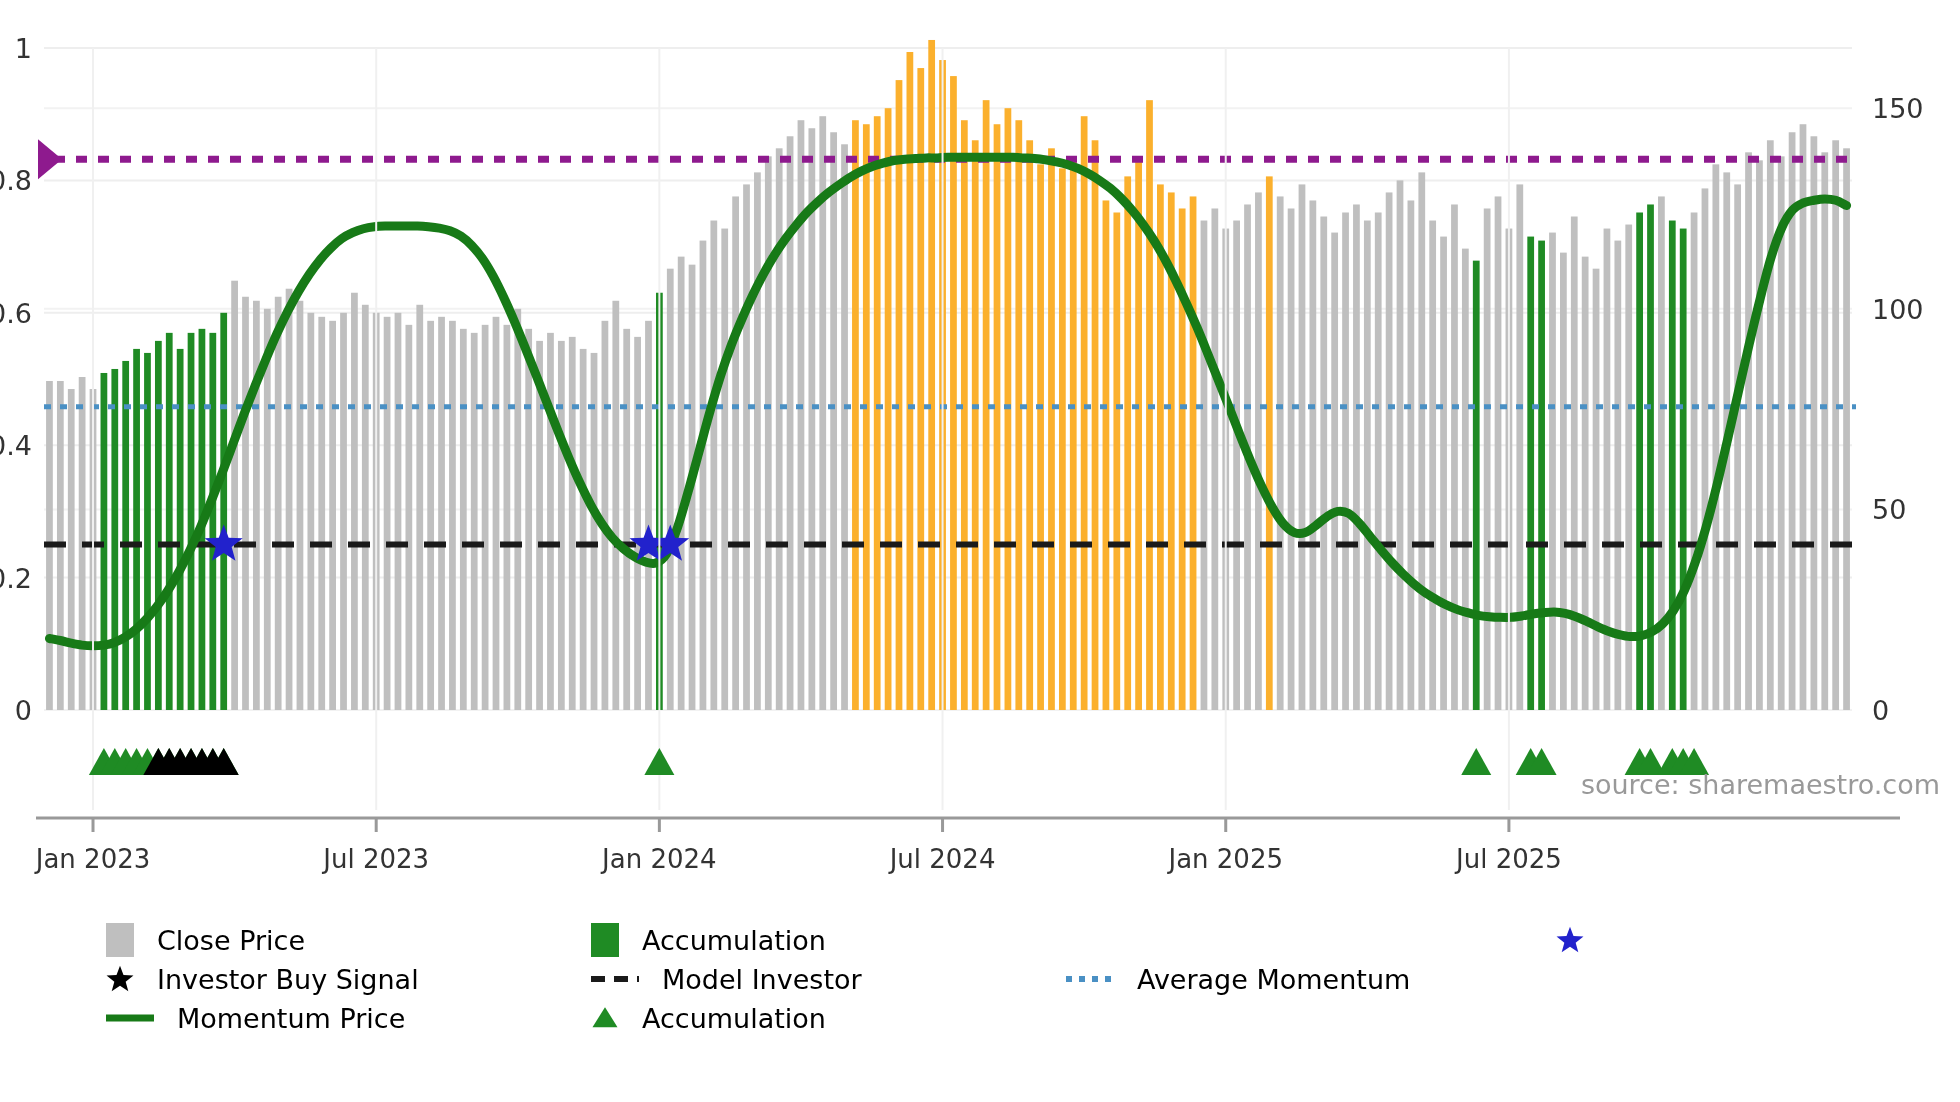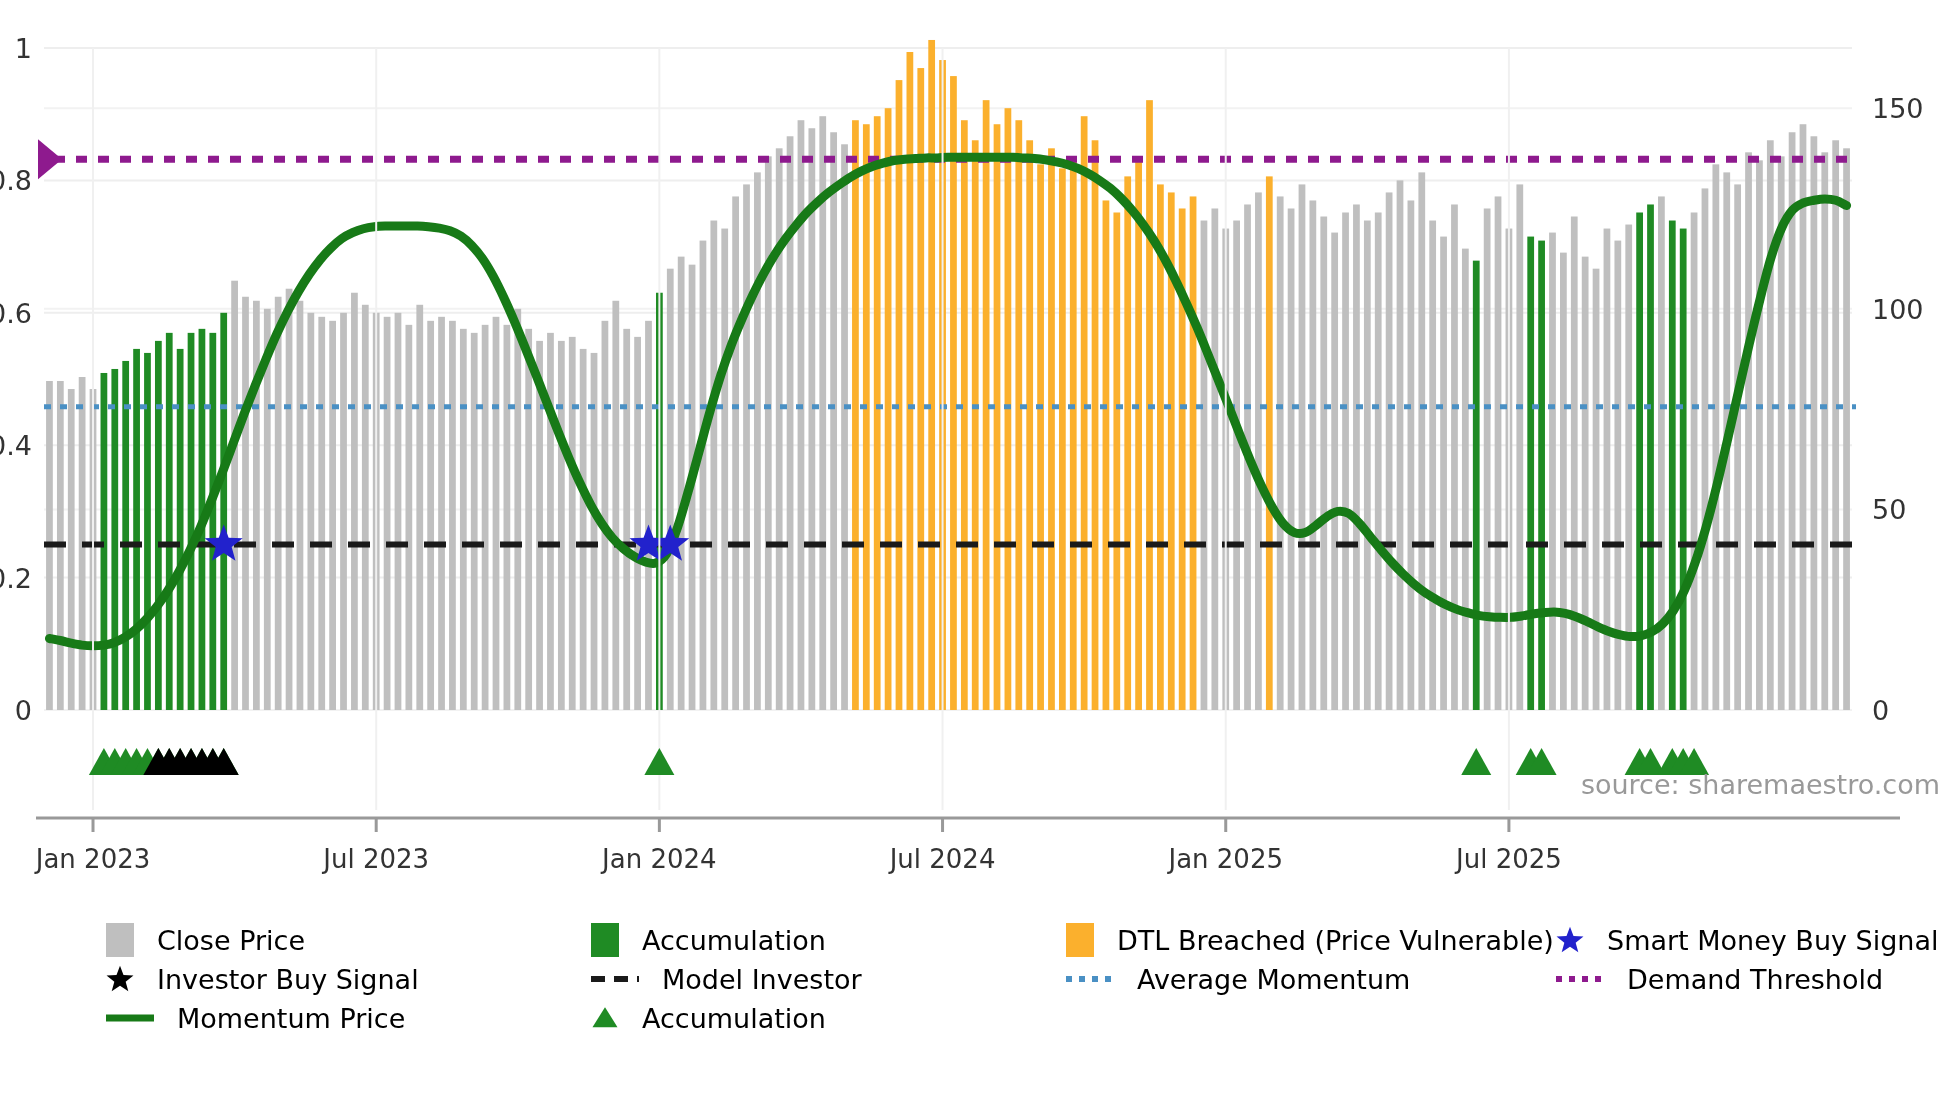--- a/index.html
+++ b/index.html
@@ -292,33 +292,26 @@
             <div class="sw-rect" style="background: rgb(191, 191, 191);"></div>
           </div>
           <span class="legend-text">Close Price</span>
         </div>
         <div class="legend-item" style="left: 590px;">
           <div class="lg-swatch">
             <div class="sw-rect" style="background: rgb(31, 139, 36);"></div>
           </div>
           <span class="legend-text">Accumulation</span>
         </div>
-        <div class="legend-item" style="left: 1065px;">
-          <div class="lg-swatch">
-            <div class="sw-rect" style="background: rgb(251, 176, 45);"></div>
-          </div>
-          <span class="legend-text">DTL Breached (Price Vulnerable)</span>
-        </div>
         <div class="legend-item" style="left: 1555px;">
           <div class="lg-swatch">
             <svg width="36" height="36" viewBox="0 0 36 36">
               <path d="M18.00 2.00 L22.20 13.22 L34.17 13.75 L24.79 21.21 L27.99 32.75 L18.00 26.14 L8.01 32.75 L11.21 21.21 L1.83 13.75 L13.80 13.22 Z" fill="#2222cc"></path>
             </svg>
           </div>
-          <span class="legend-text">Smart Money Buy Signal</span>
         </div>
       </div>
       <div class="legend-row" style="top: 39px;">
         <div class="legend-item" style="left: 105px; text-align: right;">
           <div class="lg-swatch">
             <svg width="36" height="36" viewBox="0 0 36 36">
               <path d="M18.00 2.00 L22.20 13.22 L34.17 13.75 L24.79 21.21 L27.99 32.75 L18.00 26.14 L8.01 32.75 L11.21 21.21 L1.83 13.75 L13.80 13.22 Z" fill="#000000"></path>
             </svg>
           </div>
           <span class="legend-text">Investor Buy Signal</span>
@@ -331,28 +324,20 @@
           </div>
           <span class="legend-text">Model Investor</span>
         </div>
         <div class="legend-item" style="left: 1065px;">
           <div class="lg-swatch" style="width: 50px;">
             <svg width="50" height="20" viewBox="0 0 50 20">
               <line x1="1" x2="49" y1="10" y2="10" stroke="#4a90c4" stroke-width="6" stroke-dasharray="6 7"></line>
             </svg>
           </div>
           <span class="legend-text">Average Momentum</span>
-        </div>
-        <div class="legend-item" style="left: 1555px;">
-          <div class="lg-swatch" style="width: 50px;">
-            <svg width="50" height="20" viewBox="0 0 50 20">
-              <line x1="1" x2="49" y1="10" y2="10" stroke="#8e1a8e" stroke-width="6" stroke-dasharray="6 7"></line>
-            </svg>
-          </div>
-          <span class="legend-text">Demand Threshold</span>
         </div>
       </div>
       <div class="legend-row" style="top: 78px;">
         <div class="legend-item" style="left: 105px;">
           <div class="lg-swatch" style="width: 50px;">
             <svg width="50" height="20" viewBox="0 0 50 20">
               <line x1="1" x2="49" y1="10" y2="10" stroke="#177a17" stroke-width="7"></line>
             </svg>
           </div>
           <span class="legend-text">Momentum Price</span>

